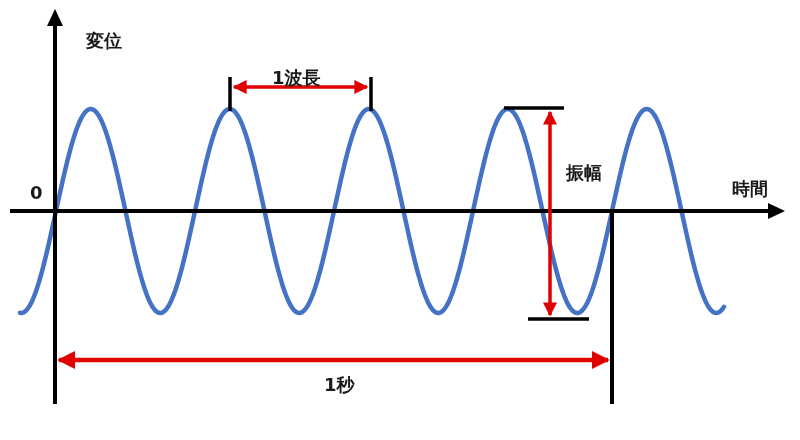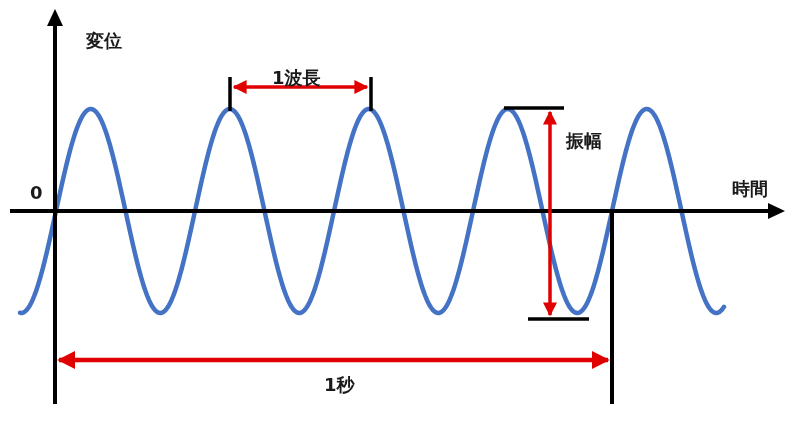--- a/index.html
+++ b/index.html
@@ -45,14 +45,14 @@
     <line x1="550" y1="112" x2="550" y2="315" stroke="#E00000" stroke-width="3.5" marker-start="url(#redHead)" marker-end="url(#redHead)"></line>
   </g>
 
   <line x1="59" y1="360" x2="608" y2="360" stroke="#E00000" stroke-width="4.5" marker-start="url(#redHead)" marker-end="url(#redHead)"></line>
 </svg>
 
 <div class="lbl" style="left:86px; top:32px;">変位</div>
 <div class="lbl" style="left:732px; top:180px;">時間</div>
 <div class="lbl" style="left:30px; top:184px;">0</div>
 <div class="lbl" style="left:272px; top:45px;margin-top:24px;">1波長</div>
-<div class="lbl" style="left:566px; top:132px;">振幅</div>
+<div class="lbl" style="left:566px; top:164px;">振幅</div>
 <div class="lbl" style="left:324px; top:376px;">1秒</div>
 
 </body></html>

